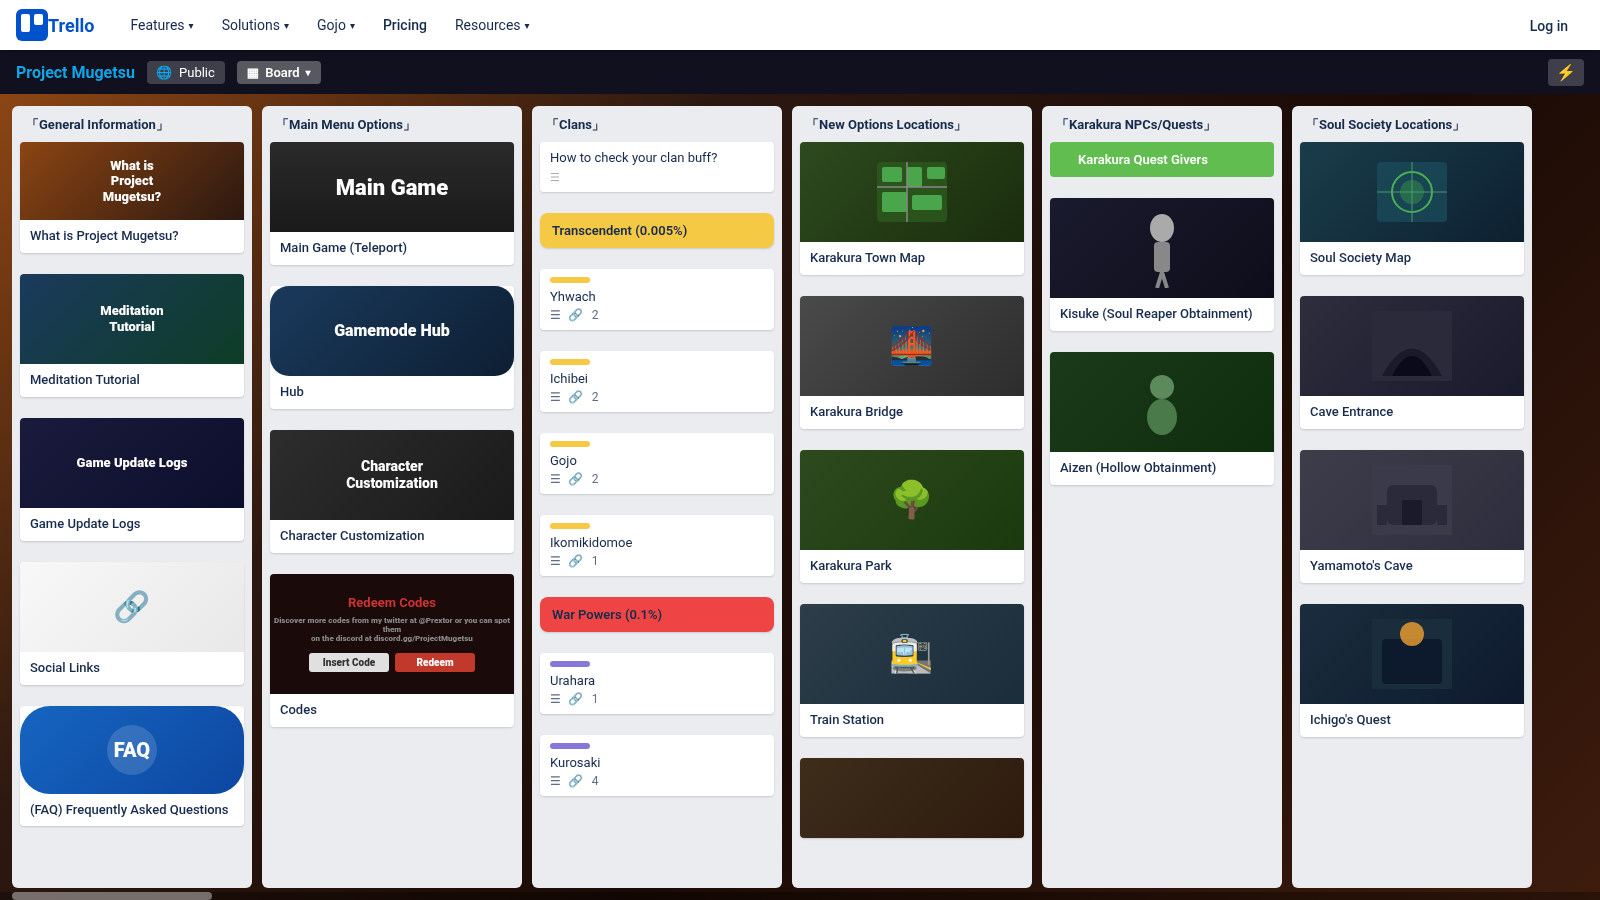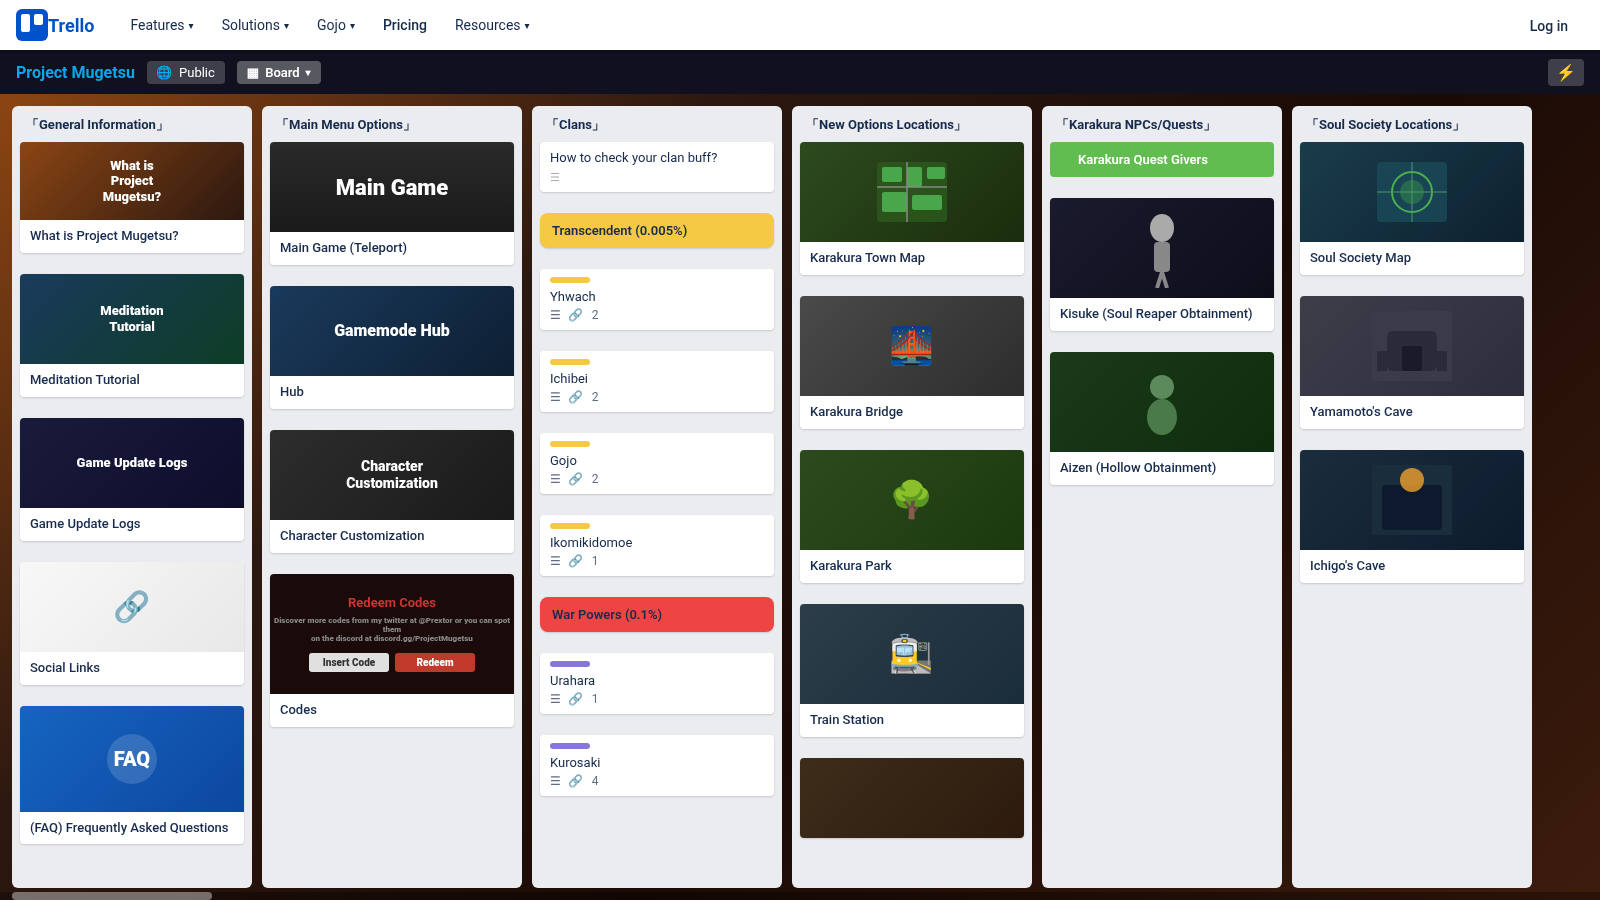--- a/index.html
+++ b/index.html
@@ -257,20 +257,21 @@
       text-align: center;
     }
     .bg-hub {
       background: linear-gradient(135deg, #1a3a5c 0%, #0d1f33 100%);
       display: flex;
       align-items: center;
       justify-content: center;
       color: #fff;
       font-size: 18px;
       font-weight: 900;
+      border-radius: 19px;
     }
     .bg-char-custom {
       background: linear-gradient(135deg, #2d2d2d 0%, #1a1a1a 100%);
       display: flex;
       align-items: center;
       justify-content: center;
       color: #fff;
       font-size: 15px;
       font-weight: 900;
       text-align: center;
@@ -398,21 +399,21 @@
       </div>
 
       <div class="card">
         <div class="card-img-placeholder" style="height:90px;background:linear-gradient(135deg,#f8f8f8,#e8e8e8);">
           <span style="font-size:30px;">🔗</span>
         </div>
         <div class="card-title">Social Links</div>
       </div>
 
       <div class="card">
-        <div class="card-img-placeholder bg-faq" style="height:106px;">
+        <div class="card-img-placeholder bg-faq" style="height:88px;border-radius:30px;">
           <div style="background:rgba(255,255,255,0.15);border-radius:50%;width:50px;height:50px;display:flex;align-items:center;justify-content:center;font-size:20px;font-weight:900;color:#fff;">FAQ</div>
         </div>
         <div class="card-title">(FAQ) Frequently Asked Questions</div>
       </div>
 
     </div>
   </div>
 
   <div class="column">
     <div class="column-header">「Main Menu Options」</div>
@@ -625,20 +626,30 @@
             <rect x="5" y="5" width="70" height="60" rx="4" fill="#1a4a5a" opacity="0.8"></rect>
             <circle cx="40" cy="35" r="20" fill="none" stroke="#4CAF50" stroke-width="2"></circle>
             <circle cx="40" cy="35" r="12" fill="#2d7a4a" opacity="0.7"></circle>
             <line x1="5" y1="35" x2="75" y2="35" stroke="#4a9a6a" stroke-width="1"></line>
             <line x1="40" y1="5" x2="40" y2="65" stroke="#4a9a6a" stroke-width="1"></line>
           </svg>
         </div>
         <div class="card-title">Soul Society Map</div>
       </div>
 
+      <div class="card">
+        <div class="card-img-placeholder bg-cave-entrance" style="height:100px;">
+          <svg width="80" height="70" viewBox="0 0 80 70">
+            <rect x="0" y="0" width="80" height="70" fill="#2a2a3a"></rect>
+            <path d="M10 65 Q40 10 70 65 Z" fill="#1a1a2a"></path>
+            <path d="M20 65 Q40 25 60 65 Z" fill="#0a0a1a"></path>
+          </svg>
+        </div>
+        <div class="card-title">Cave Entrance</div>
+      </div>
 
       <div class="card">
         <div class="card-img-placeholder bg-yamamoto" style="height:100px;">
           <svg width="80" height="70" viewBox="0 0 80 70">
             <rect x="0" y="0" width="80" height="70" fill="#3a3a4a"></rect>
             <rect x="15" y="20" width="50" height="40" rx="6" fill="#2a2a3a"></rect>
             <rect x="30" y="35" width="20" height="25" rx="2" fill="#1a1a2a"></rect>
             <rect x="5" y="40" width="10" height="20" fill="#2a2a3a"></rect>
             <rect x="65" y="40" width="10" height="20" fill="#2a2a3a"></rect>
           </svg>
@@ -647,21 +658,21 @@
       </div>
 
       <div class="card">
         <div class="card-img-placeholder bg-ichigo" style="height:100px;">
           <svg width="80" height="70" viewBox="0 0 80 70">
             <rect x="0" y="0" width="80" height="70" fill="#1a2d3d"></rect>
             <rect x="10" y="20" width="60" height="45" rx="4" fill="#0d1a2d"></rect>
             <circle cx="40" cy="15" r="12" fill="#f0a030" opacity="0.8"></circle>
           </svg>
         </div>
-        <div class="card-title">Ichigo's Cave</div>
+        <div class="card-title">Ichigo's Quest</div>
       </div>
 
     </div>
   </div>
 
 </div>
 
 <div style="height:8px;background:rgba(0,0,0,0.3);position:fixed;bottom:0;left:0;right:0;">
   <div style="height:8px;width:200px;background:rgba(255,255,255,0.4);border-radius:4px;margin-left:12px;"></div>
 </div>

